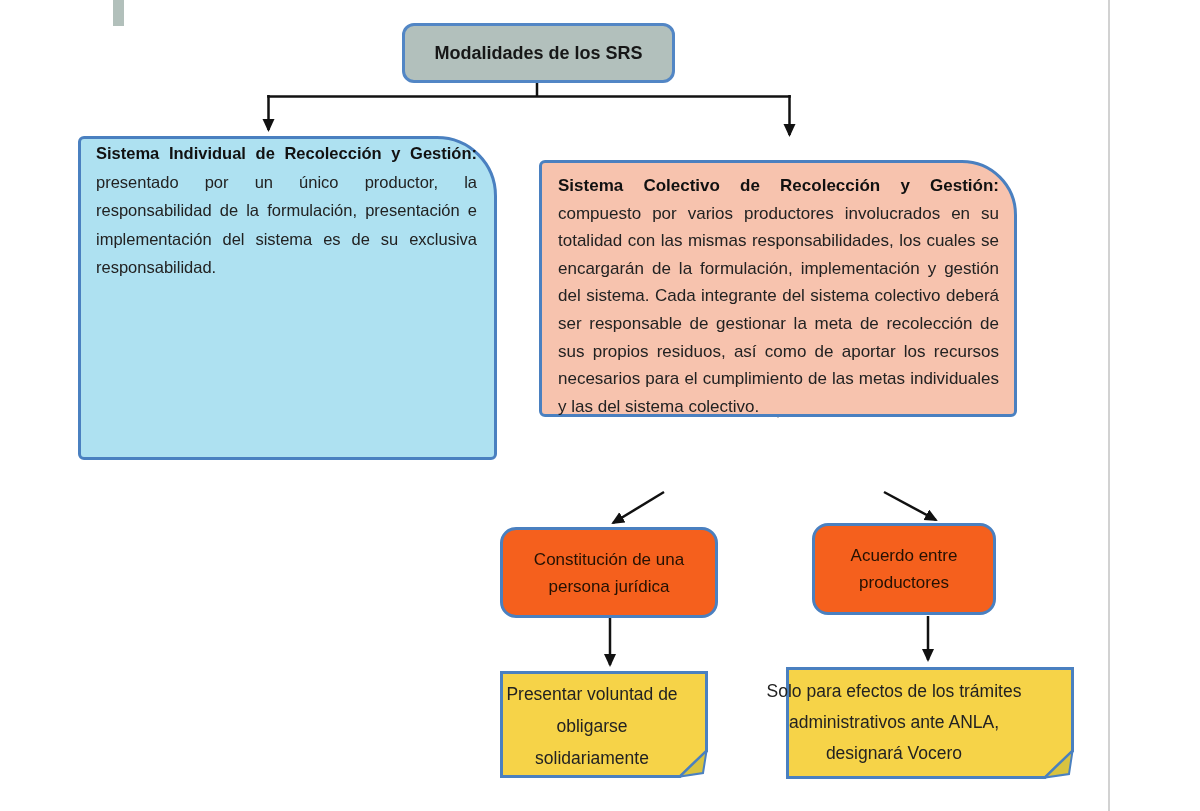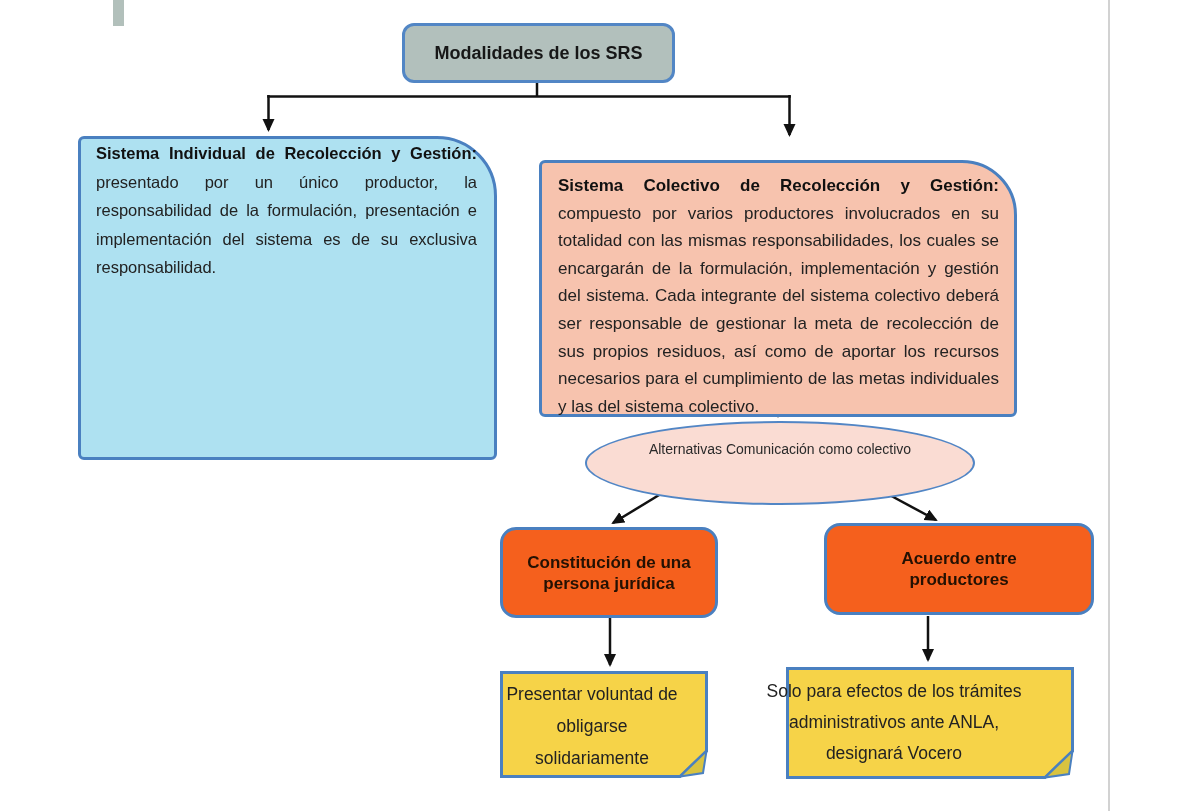--- a/index.html
+++ b/index.html
@@ -37,24 +37,24 @@
   .para b{color:#111;}
   .ellipse{
     left:585px;top:421px;width:390px;height:84px;
     background:#fadcd3;border:2px solid #5286c5;border-radius:50%;
     text-align:center;font-size:14px;line-height:19px;padding-top:17px;color:#2a2a2a;
   }
   .ellipse .inner{width:270px;margin:0 auto;}
   .orange-box{
     background:#f5601d;border:3px solid #4a80c0;border-radius:16px;
     display:flex;align-items:center;justify-content:center;text-align:center;
-    font-size:17px;line-height:21px;color:#241103;font-weight:bold;
+    font-size:17px;line-height:27px;color:#241103;
   }
   .orange-left{left:500px;top:527px;width:218px;height:91px;}
-  .orange-right{left:812px;top:523px;width:270px;height:92px;margin-left:12px;}
+  .orange-right{left:812px;top:523px;width:184px;height:92px;}
   .orange-box .inner{width:180px;}
   
   .note-svg{z-index:2;}
   .note-text{
     z-index:3;text-align:center;font-size:17.5px;line-height:32px;color:#222;
   }
   .note-text-left{left:503px;top:678px;width:178px;}
   .note-text-right{left:756px;top:676px;width:276px;line-height:31px;}
 </style>
 </head>
@@ -95,23 +95,20 @@
     </div>
   </div>
 
   <div class="abs shape salmon-box">
     <div class="para">
       <b>Sistema Colectivo de Recolección y Gestión:</b> 
       <span>compuesto por varios productores involucrados en su totalidad con las mismas responsabilidades, los cuales se encargarán de la formulación, implementación y gestión del sistema. Cada integrante del sistema colectivo deberá ser responsable de gestionar la meta de recolección de sus propios residuos, así como de aportar los recursos necesarios para el cumplimiento de las metas individuales y las del sistema colectivo.</span>
     </div>
   </div>
 
-  <div class="abs shape ellipse">
-    <div class="inner">Alternativas Comunicación como colectivo</div>
-  </div>
 
   <div class="abs shape orange-box orange-left">
     <div class="inner">Constitución de una persona jurídica</div>
   </div>
   <div class="abs shape orange-box orange-right">
     <div class="inner">Acuerdo entre productores</div>
   </div>
 
   <svg class="abs note-svg" style="left:500px;top:671px;" width="208" height="107" viewBox="0 0 208 107">
     <path d="M1.5,1.5 H206.5 V80 L180,105.5 H1.5 Z" fill="#f6d348" stroke="#4a80c0" stroke-width="3"></path>

